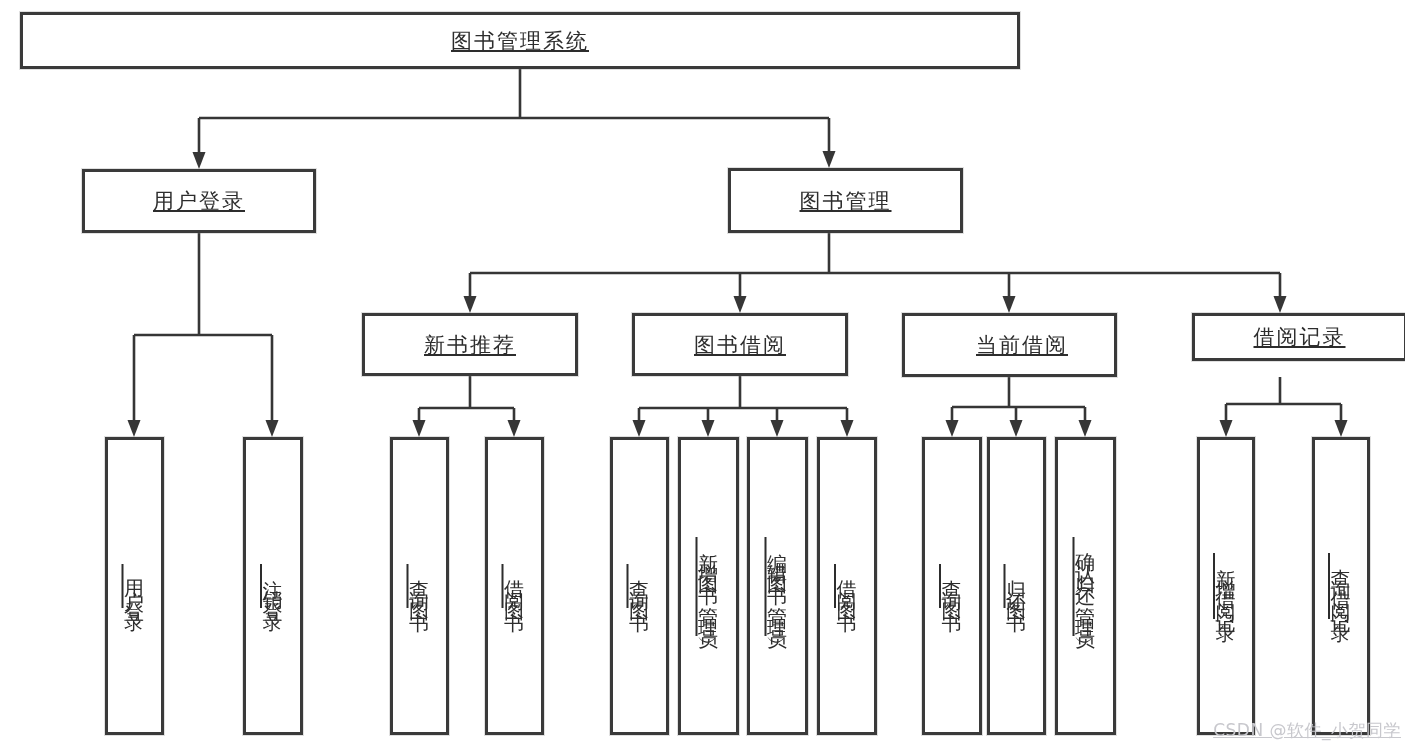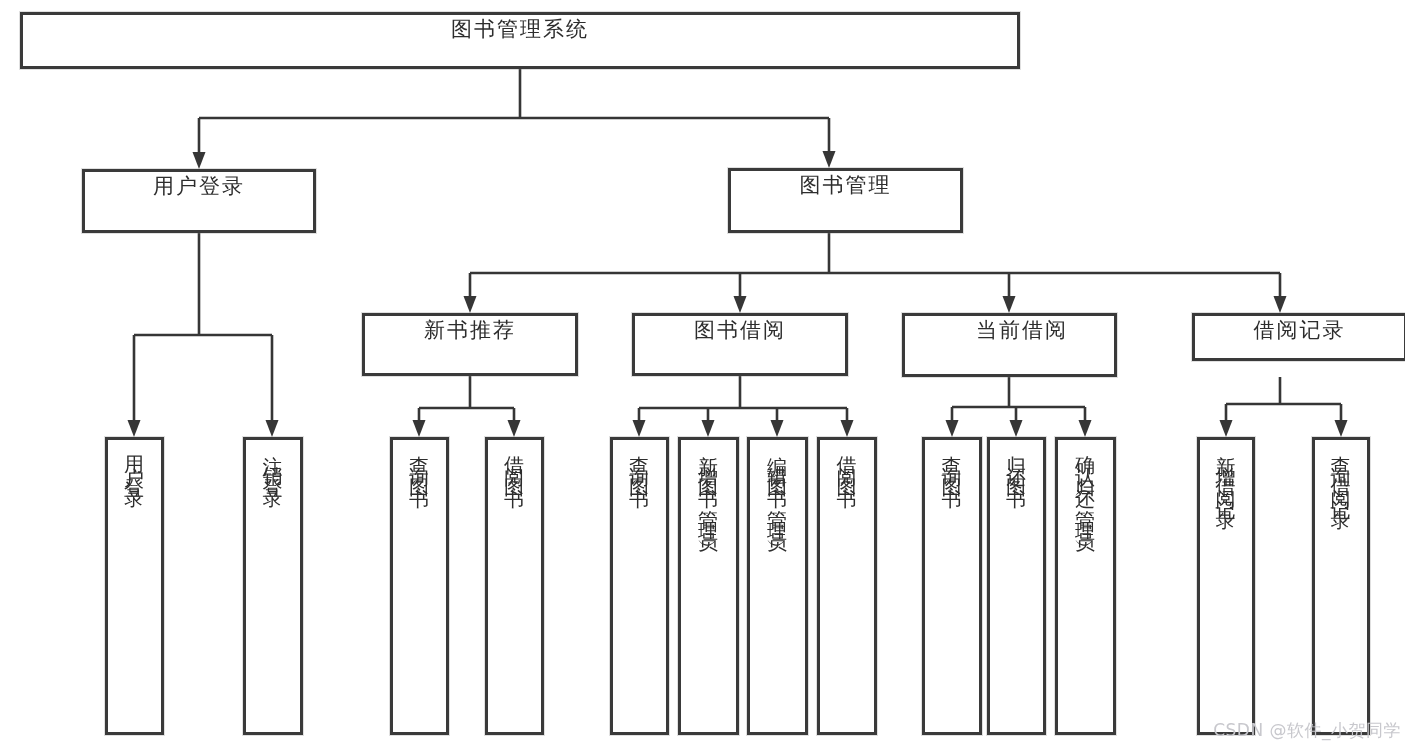--- a/index.html
+++ b/index.html
@@ -18,22 +18,23 @@
     overflow:hidden;
   }
   .connector-svg{position:absolute;left:0;top:0;width:1405px;height:747px;}
   .connector-svg .ln{stroke:var(--line);stroke-width:2.6;fill:none;}
   .connector-svg .ah{fill:var(--line);stroke:none;}
   .node{
     position:absolute;
     box-sizing:border-box;
     background:#fff;
     border:3px solid var(--box-border);
-    display:flex;align-items:flex-start;justify-content:center;
+    display:flex;align-items:center;justify-content:center;
     box-shadow:0 0 0 1px rgba(130,130,130,.25);
+    text-decoration:underline;
   }
   .node.h span{
     font-size:21px;
     letter-spacing:2px;
     white-space:nowrap;
     color:var(--text);
   }
   .node.v span{
     writing-mode:vertical-rl;
     font-size:20px;
@@ -43,20 +44,21 @@
     white-space:nowrap;
   }
   .node.v{overflow:hidden;}
   .watermark{
     position:absolute;
     right:4px;bottom:5px;
     font-size:17px;
     color:var(--watermark);
     letter-spacing:.5px;
     white-space:nowrap;
+    text-decoration:underline;
   }
 </style>
 </head>
 <body>
 
 <div class="canvas">
 
   <svg class="connector-svg" viewBox="0 0 1405 747" xmlns="http://www.w3.org/2000/svg">
 
     <path class="ln" d="M520,69 L520,118 M199,118 L829,118 M199,118 L199,155 M829,118 L829,154"></path>

